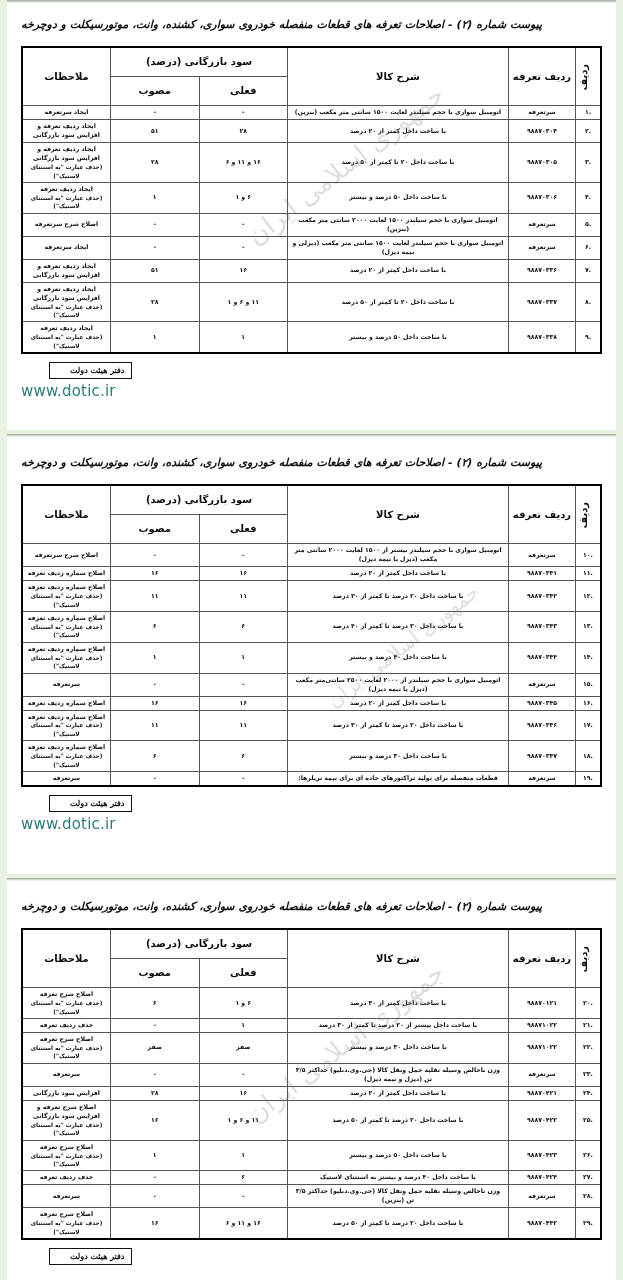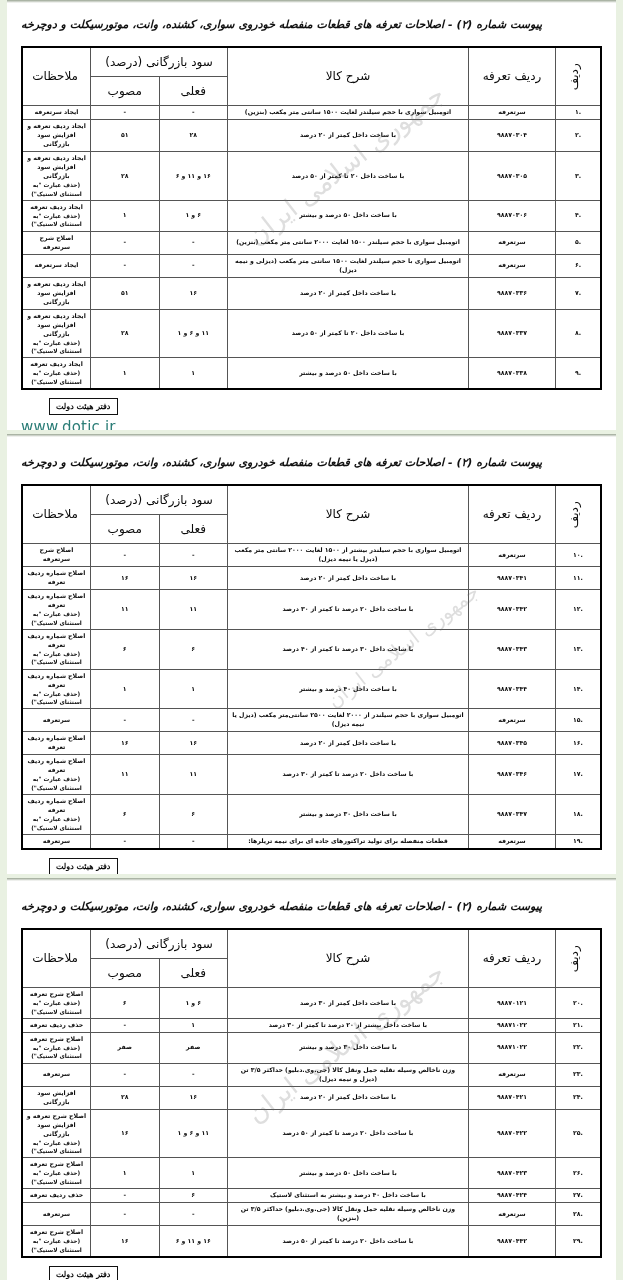--- a/index.html
+++ b/index.html
@@ -51,23 +51,23 @@
     border:0.8px solid #555;
     padding:2px 3px;
     font-size:6.2px;
     color:#0b0b0b;
     text-align:center;
     vertical-align:middle;
     line-height:1.45;
     font-weight:bold;
   }
   table.tariff thead th{
-    font-size:12px;
-    font-weight:normal;
-    padding:4px 12px;
+    font-size:10px;
+    font-weight:bold;
+    padding:4px 2px;
     height:20px;
   }
   th.c-no{width:20px;}
   th.c-code{width:62px;}
   th.c-desc{width:216px;}
   th.c-cur{width:58px;}
   th.c-app{width:58px;}
   th.c-rem{width:auto;}
 
   th.vert-no{
@@ -96,21 +96,21 @@
   .footer-zone{
     position:relative;
     height:58px;
     direction:rtl;
   }
   .stamp{
     position:absolute;
     left:28px;
     top:8px;
     border:1.2px solid #111;
-    padding:2px 7px 3px 6px;
+    padding:2px 7px 3px 20px;
     font-size:8px;
     font-weight:bold;
     color:#0a0a0a;
     font-family:"DejaVu Serif","Liberation Serif",serif;
     background:#fff;
     letter-spacing:-0.2px;
   }
   .site-url{
     position:absolute;
     left:0;right:0;

